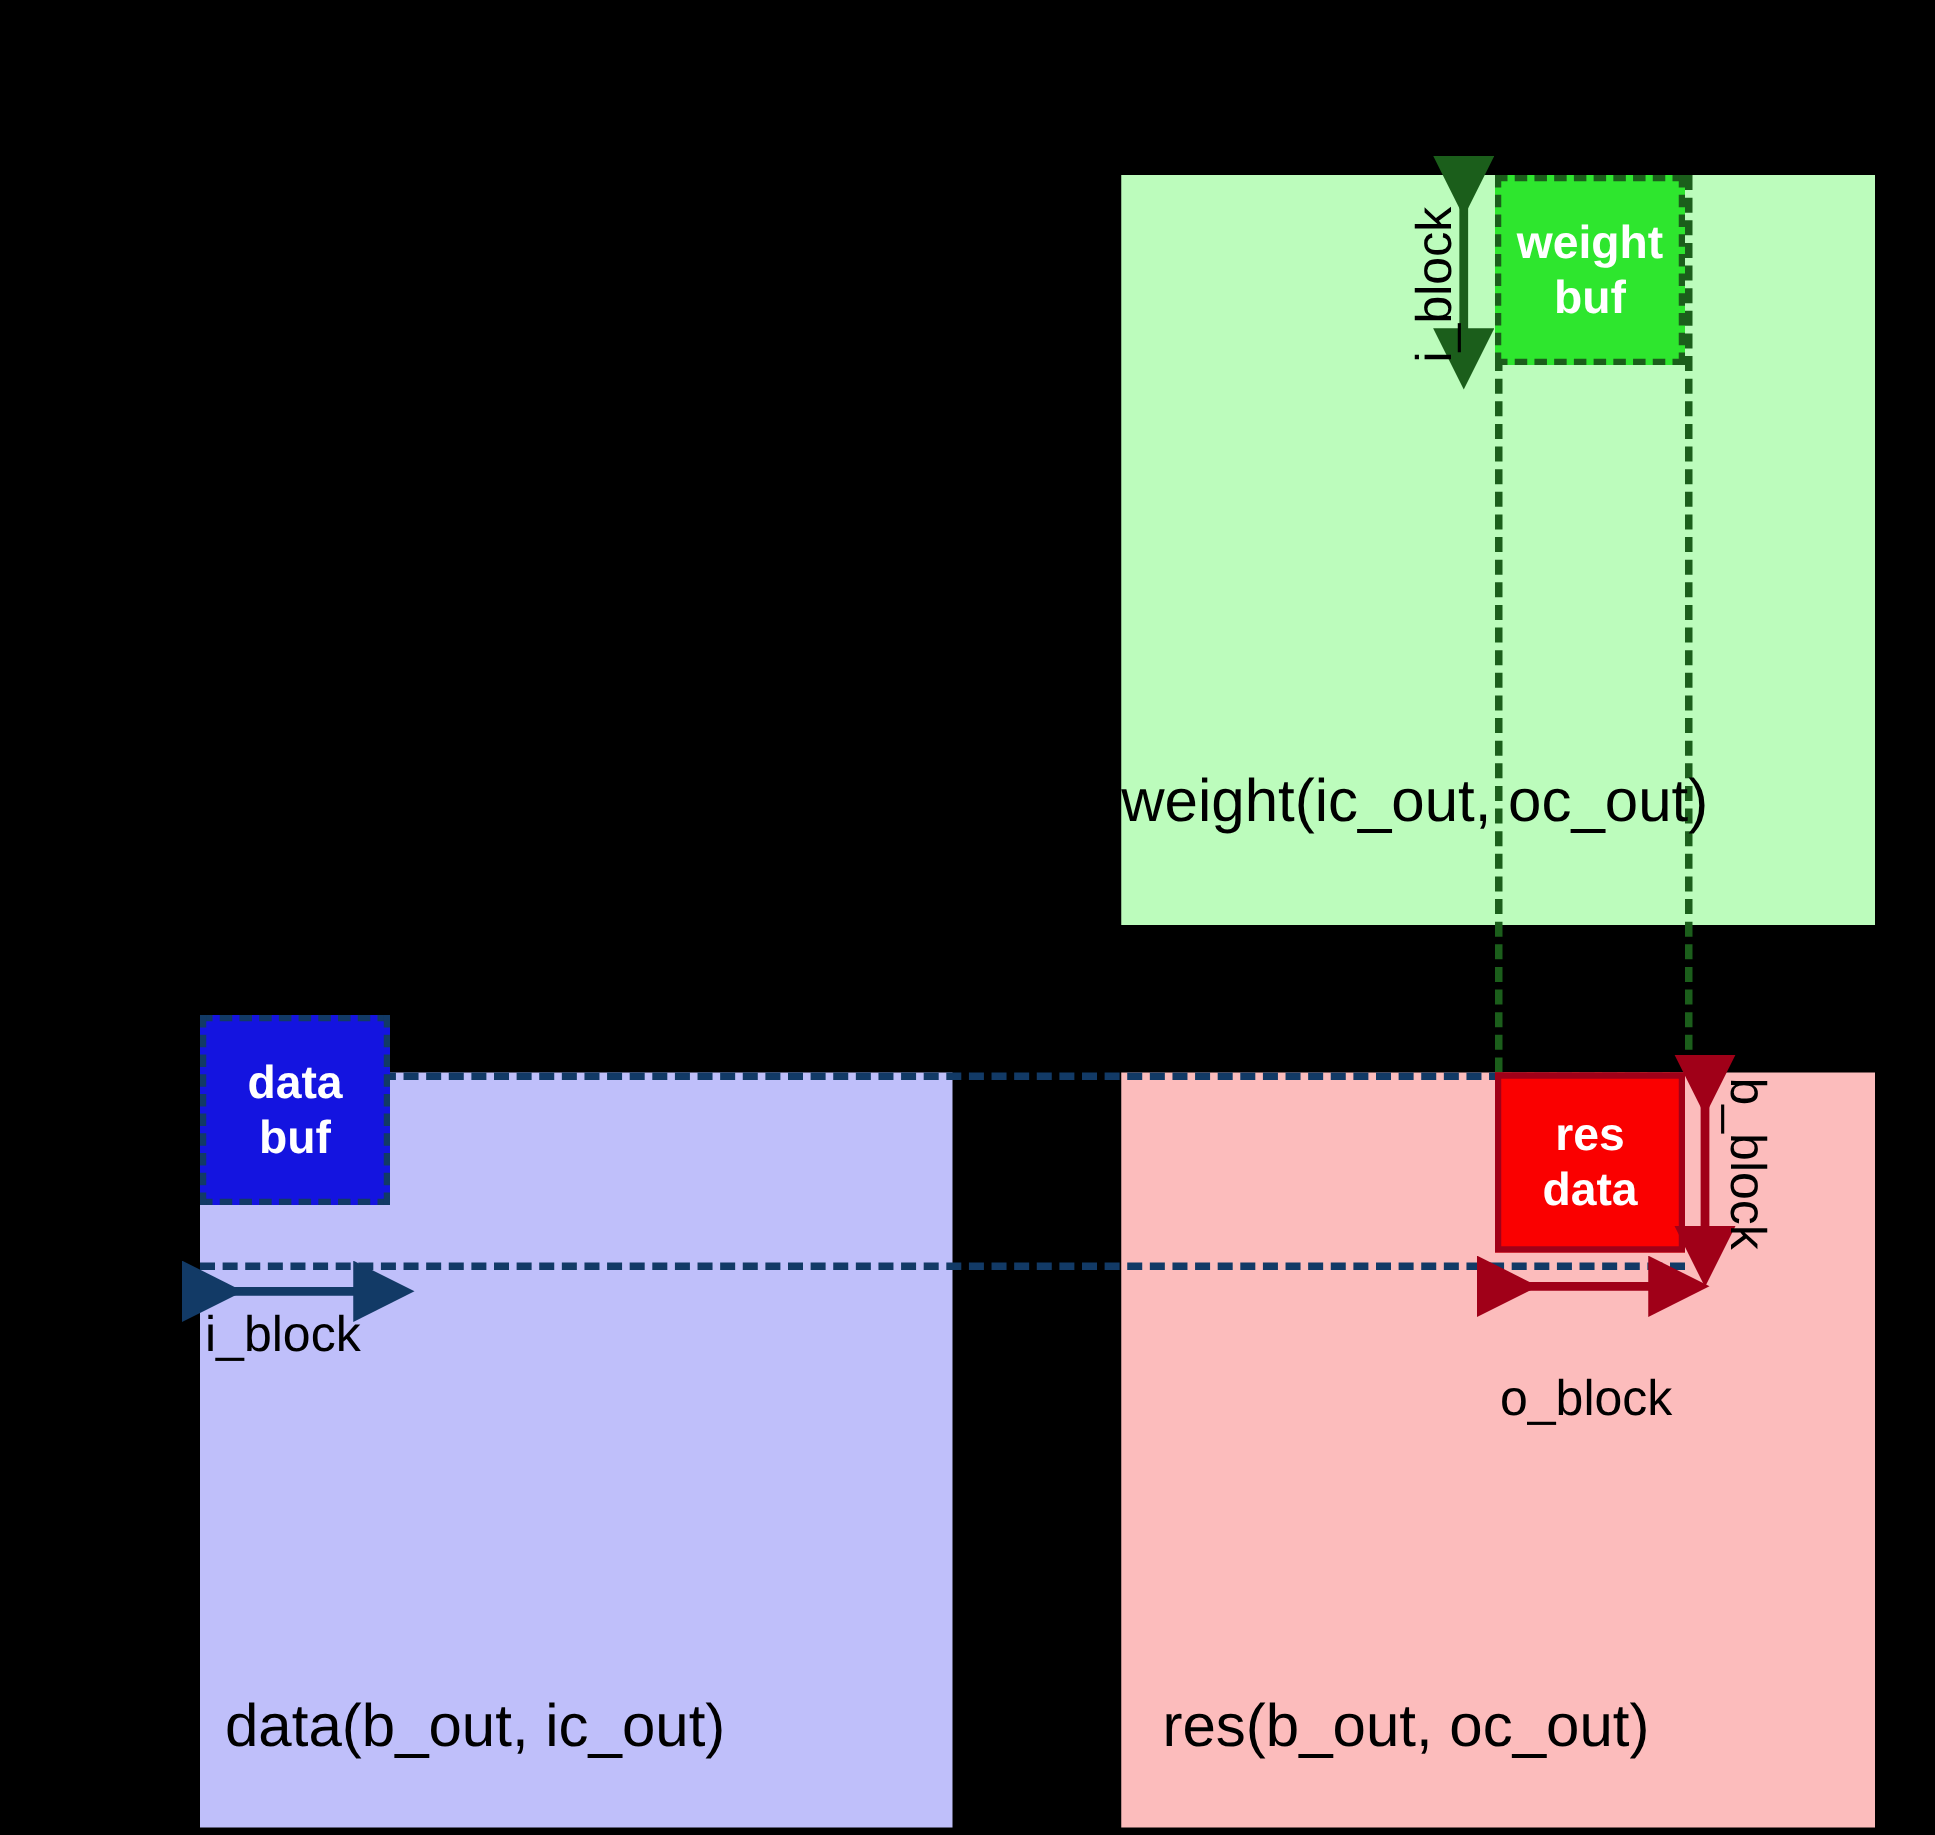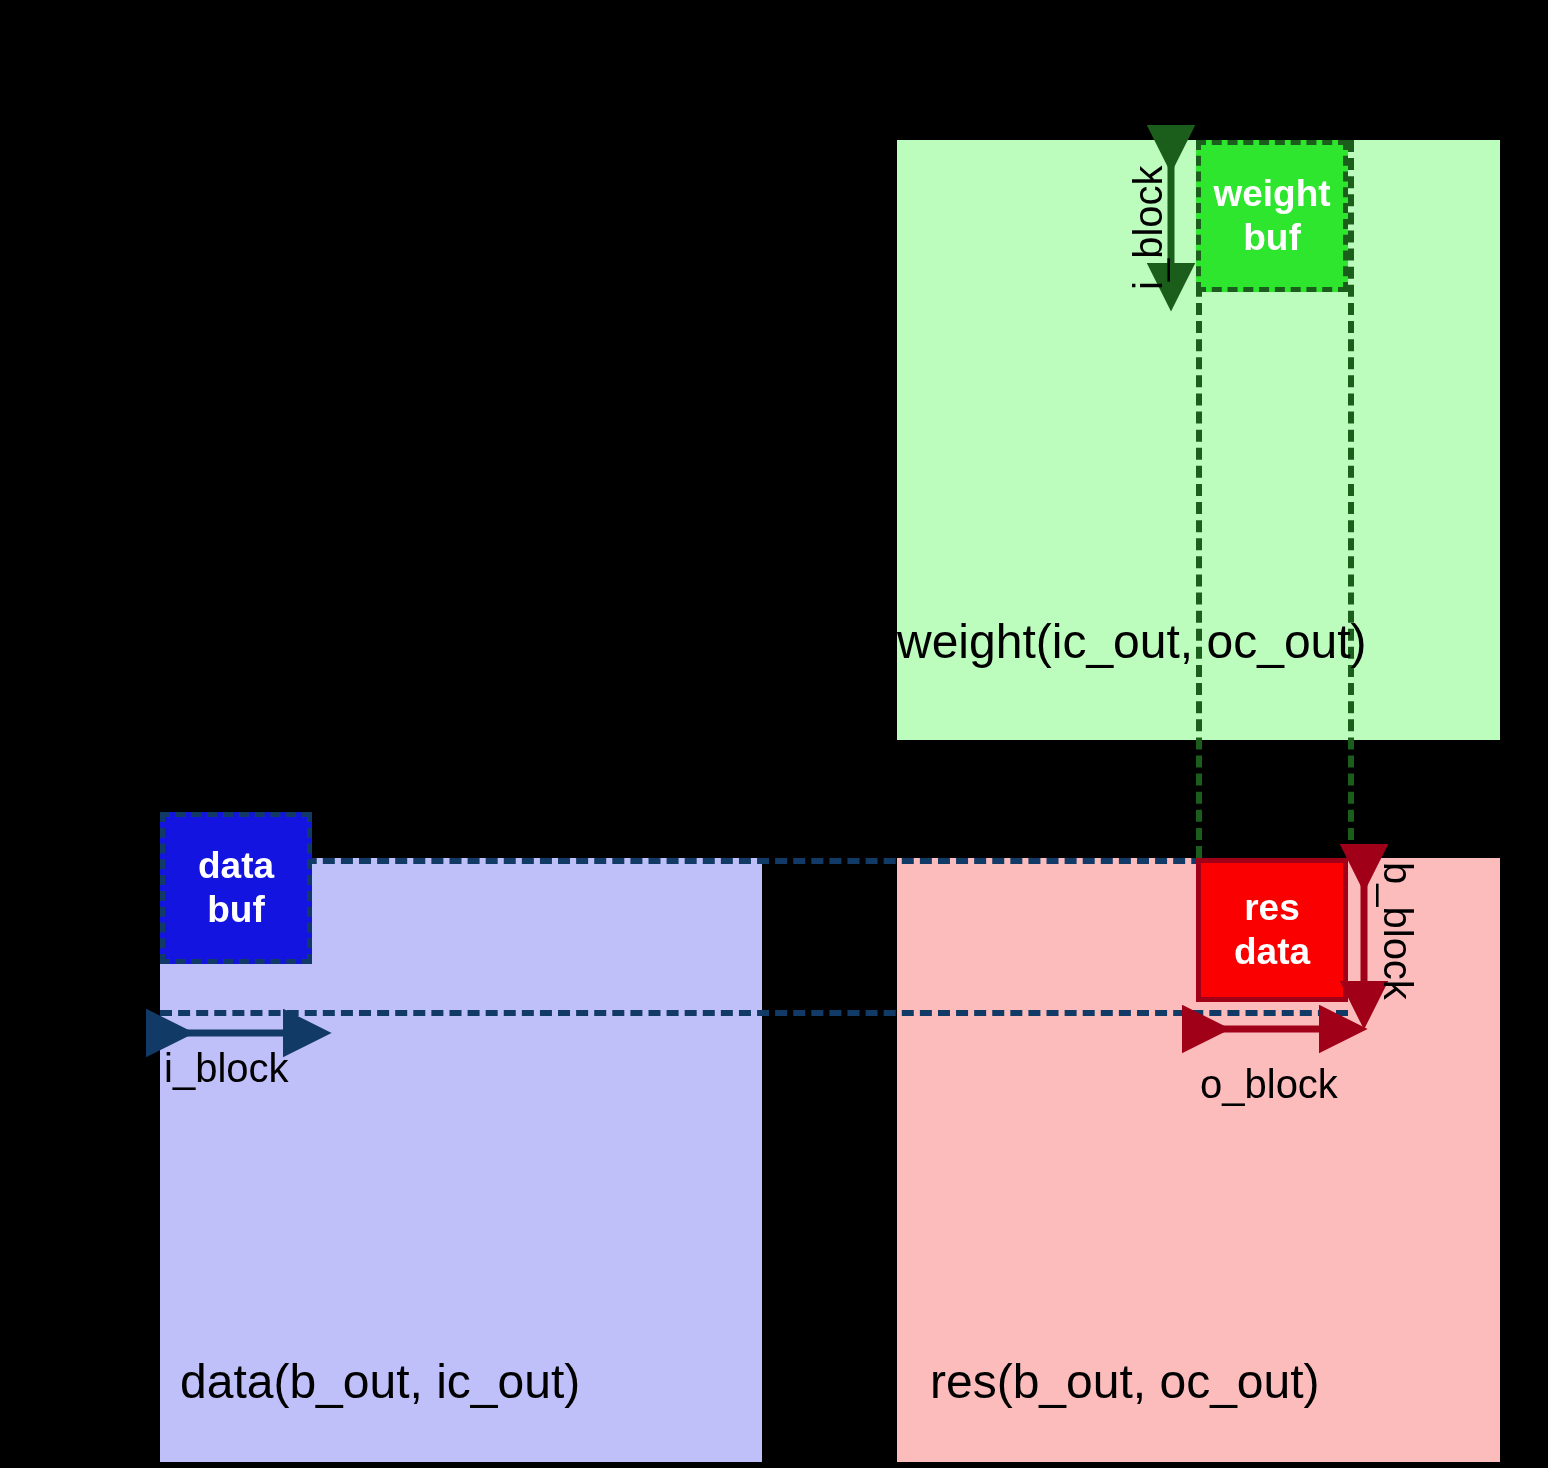--- a/index.html
+++ b/index.html
@@ -128,21 +128,21 @@
 
     <line x1="1204" y1="1029" x2="1341" y2="1029" stroke="#a00018" stroke-width="7" marker-start="url(#ah-red)" marker-end="url(#ah-red)"></line>
   </svg>
 
   <div class="dim-label rot-ccw" style="left:1128px; top:290px;">i_block</div>
 
   <div class="dim-label" style="left:164px; top:1048px;">i_block</div>
 
   <div class="dim-label rot-cw" style="left:1418px; top:862px;">b_block</div>
 
-  <div class="dim-label" style="left:1200px; top:1064px;">o_block</div>
+  <div class="dim-label" style="left:1200px; top:1099px;">o_block</div>
 
   <div class="matrix-label" style="left:897px; top:618px;">weight(ic_out, oc_out)</div>
 
   <div class="matrix-label" style="left:180px; top:1358px;">data(b_out, ic_out)</div>
 
   <div class="matrix-label" style="left:930px; top:1358px;">res(b_out, oc_out)</div>
 
 </div>
 
 </body></html>

